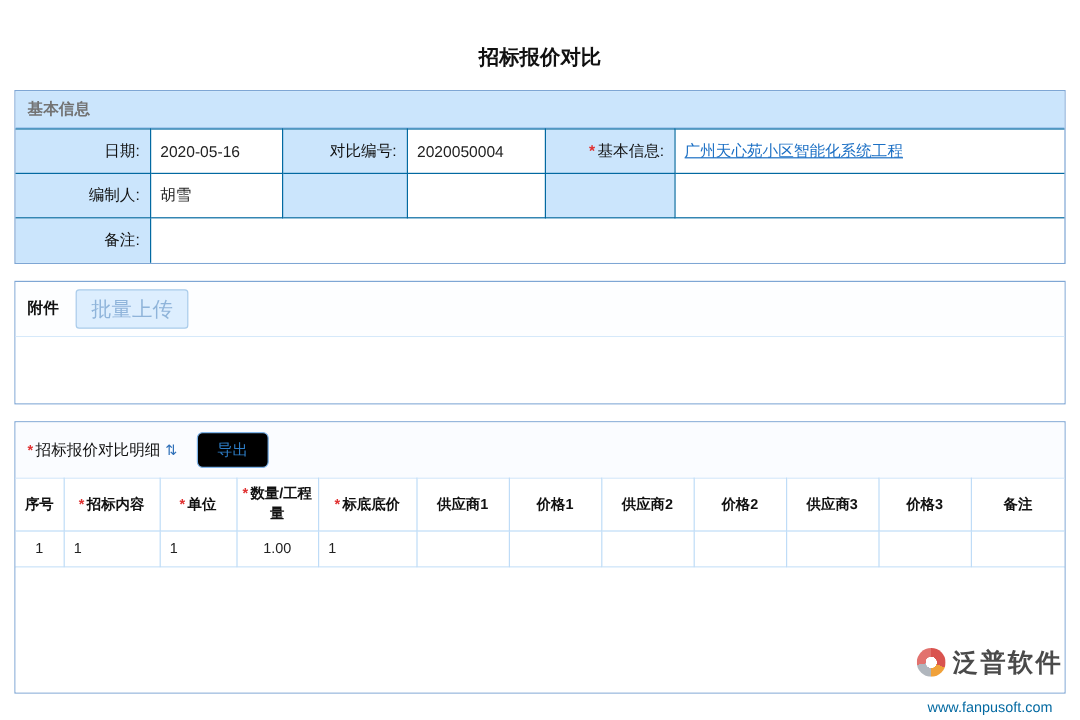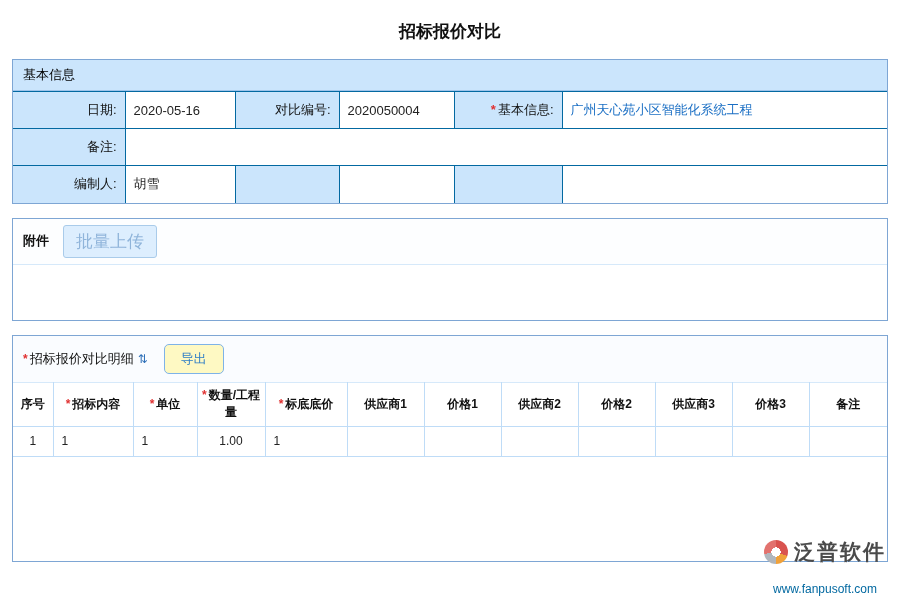--- a/index.html
+++ b/index.html
@@ -1,41 +1,41 @@
 <!DOCTYPE html>
 <html><head>
 <meta charset="utf-8">
 <style>
   * { box-sizing: border-box; margin: 0; padding: 0; }
   html, body { width: 900px; height: 600px; background: #ffffff; overflow: hidden; }
   body { font-family: "Liberation Sans", "DejaVu Sans", sans-serif; font-size: 12px; color: #222; position: relative; }
 
-  .page { padding: 0 12px; }
+  .page { padding: 16px 12px; }
 
   .page-title {
     text-align: center;
     font-size: 17px;
     font-weight: bold;
     color: #111;
     padding: 20px 0 16px 0;
   }
 
   .panel {
     border: 1px solid #7EA6D4;
     background: #fff;
     margin-bottom: 14px;
   }
 
   .panel-header {
     background: #CBE5FC;
     border-bottom: 1px solid #9FC4EA;
-    font-weight: normal;
+    font-weight: bold;
     font-size: 13px;
     padding: 6px 10px;
-    color: #000000;
+    color: #737373;
   }
 
   table { border-collapse: collapse; width: 100%; table-layout: fixed; }
 
   
   .info-table td {
     border: 1px solid #0369a1;
     height: 37px;
     padding: 2px 8px;
     font-size: 13px;
@@ -44,21 +44,21 @@
     white-space: nowrap;
   }
   .info-table td.lbl { background: #CBE5FC; text-align: right; color: #111; }
   .info-table td.val { background: #fff; text-align: left; }
   .info-table tr td:first-child { border-left: none; }
   .info-table tr td:last-child { border-right: none; }
   .info-table tr:last-child td { border-bottom: none; }
 
   .req { color: #E03131; margin-right: 2px; font-weight: bold; }
 
-  a.project-link { color: #1B6FC4; cursor: pointer; font-size: 13px; }
+  a.project-link { color: #1B6FC4; text-decoration: underline; cursor: pointer; font-size: 13px; }
 
   
   .attach-toolbar {
     display: flex; align-items: center;
     padding: 6px 10px;
     background: #FDFEFF;
     border-bottom: 1px solid #D6E9FA;
   }
   .attach-title { font-weight: bold; font-size: 13px; color: #111; text-align: right; }
   .btn-batch-upload {
@@ -91,21 +91,21 @@
 
   
   .detail-toolbar {
     display: flex; align-items: center;
     padding: 8px 10px;
     background: #FAFCFF;
   }
   .detail-title { font-size: 13px; color: #111; }
   .sort-icon { color: #2D6FB8; font-size: 12px; margin: 0 6px 0 4px; cursor: pointer; }
   .btn-export {
-    background: #fef9c3;
+    background: #000000;
     border: 1px solid #7EB3E8;
     color: #2D7DC6;
     font-size: 13px;
     padding: 5px 16px;
     border-radius: 5px;
     cursor: pointer;
     margin-left: 10px;
     font-family: inherit;
   }
   .detail-table th {
@@ -175,30 +175,30 @@
       <tbody>
           <tr>
         <td class="lbl">日期:</td>
         <td class="val">2020-05-16</td>
         <td class="lbl">对比编号:</td>
         <td class="val">2020050004</td>
         <td class="lbl"><span class="req">*</span><span>基本信息:</span></td>
         <td class="val"><a class="project-link">广州天心苑小区智能化系统工程</a></td>
       </tr>
       <tr>
-        <td class="lbl">备注:</td>
-        <td class="val" colspan="5"></td>
-      </tr>
-      <tr>
         <td class="lbl">编制人:</td>
         <td class="val">胡雪</td>
         <td class="lbl"></td>
         <td class="val"></td>
         <td class="lbl"></td>
         <td class="val"></td>
+      </tr>
+      <tr>
+        <td class="lbl">备注:</td>
+        <td class="val" colspan="5"></td>
       </tr>
     </tbody>
       </table>
   </section>
 
   <section class="panel">
     <div class="attach-toolbar">
       <span class="attach-title">附件</span>
       <button class="btn-batch-upload">批量上传</button>
     </div>

